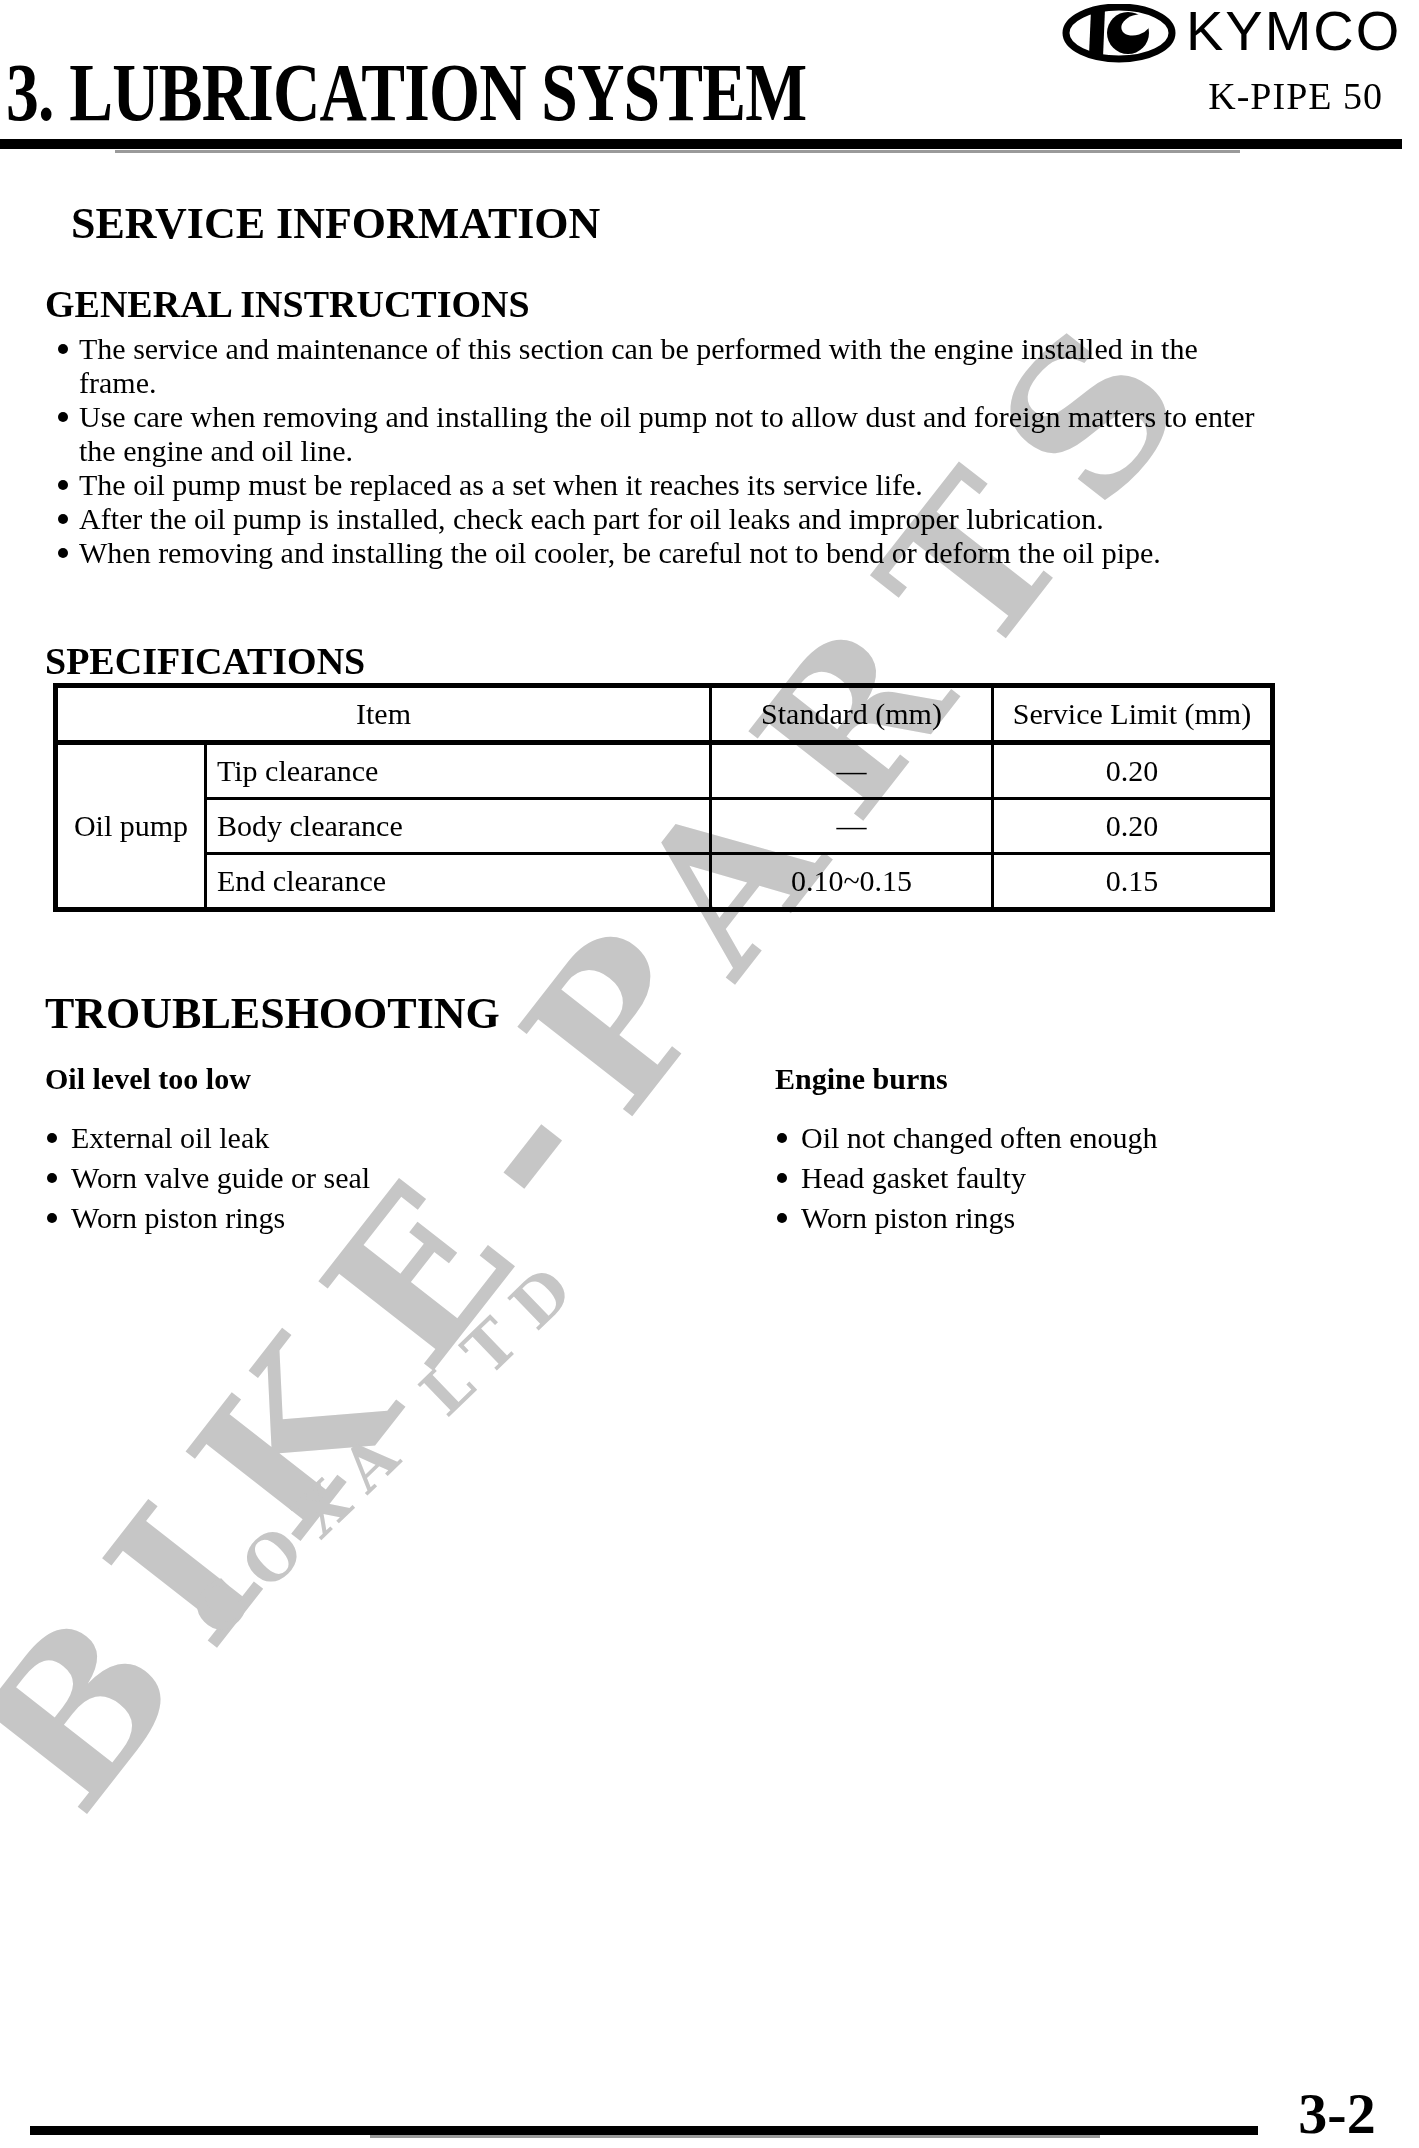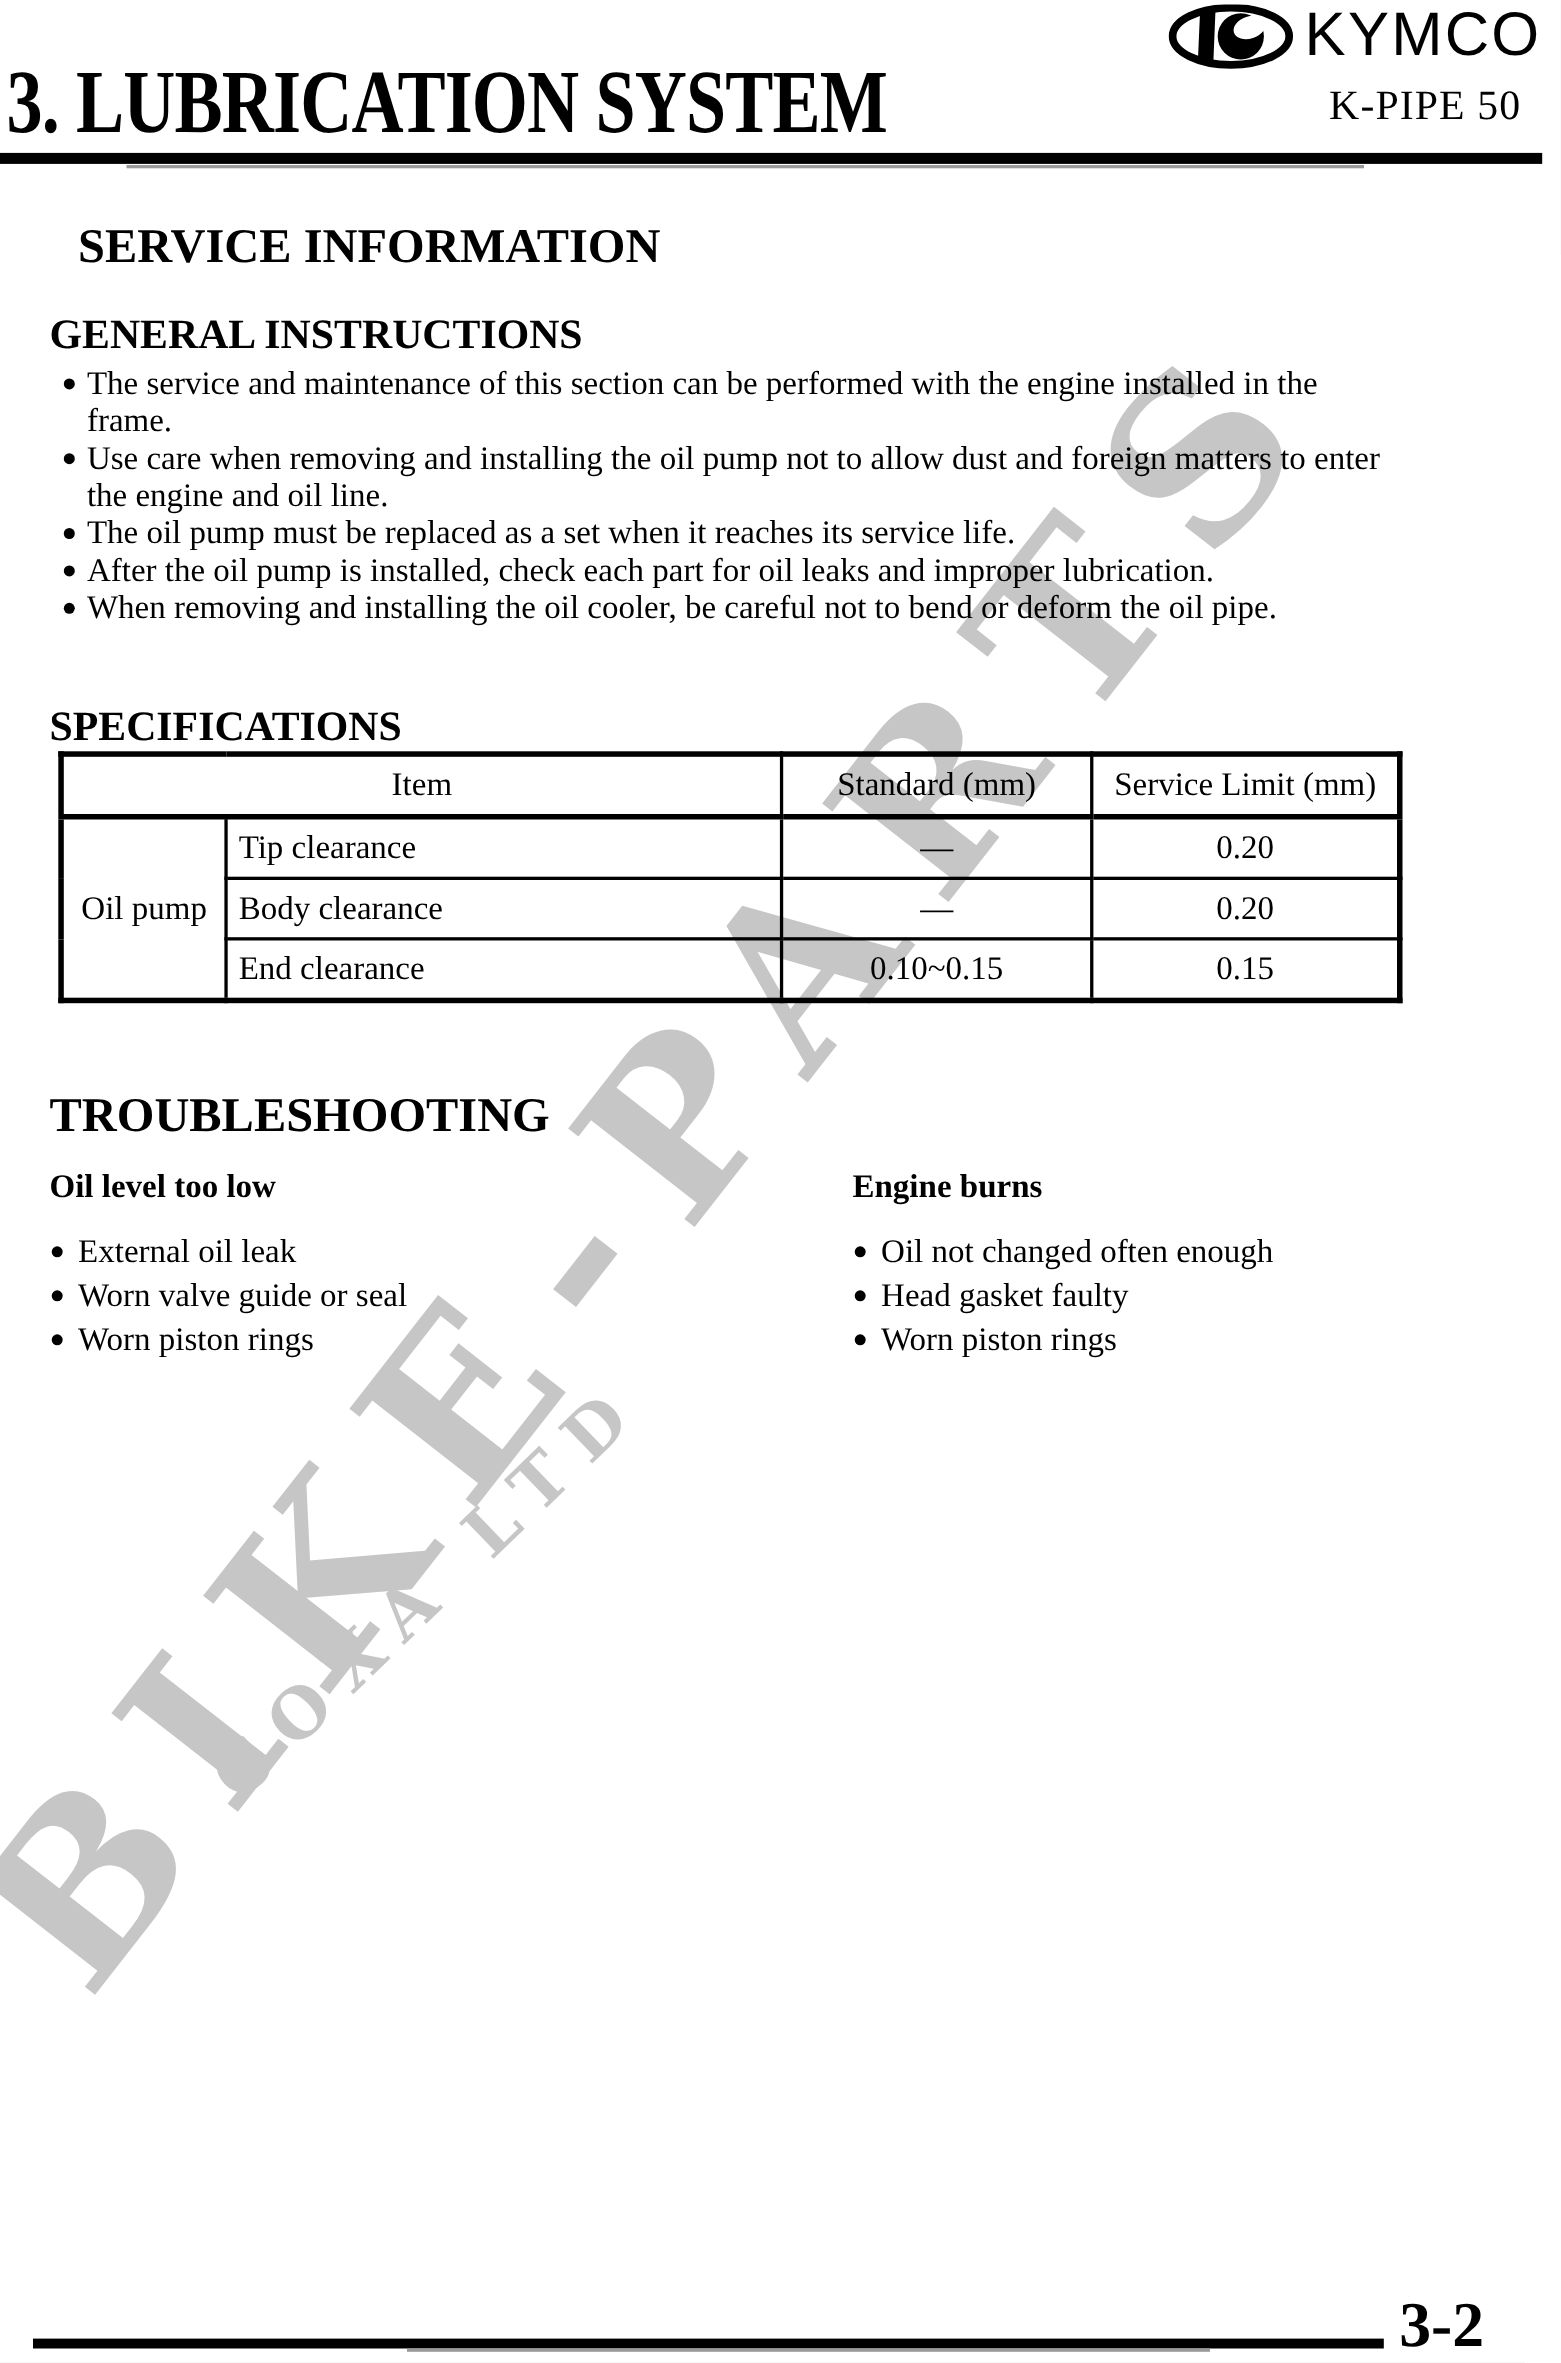--- a/index.html
+++ b/index.html
@@ -112,21 +112,21 @@
   .ts-list{font-size:30px;line-height:40px;}
   .ts-list .bullet-item{padding-left:26px;}
   .ts-list .dot{top:15px;}
 
   
   .footer-rule{left:30px;top:2126px;width:1228px;height:9px;background:#000;}
   .footer-rule-shadow{left:370px;top:2135px;width:730px;height:3px;background:#9a9a9a;}
   .page-number{
     left:1272px;top:2084px;width:130px;
     font-size:58px;line-height:60px;
-    font-weight:bold;text-align:left;
+    font-weight:bold;text-align:center;
     white-space:nowrap;
   }
 </style>
 </head>
 <body>
 
 <div class="page">
 
   <div class="wm wm-main">BIKE-PARTS</div>
   <div class="wm wm-sub">COXA LTD</div>

